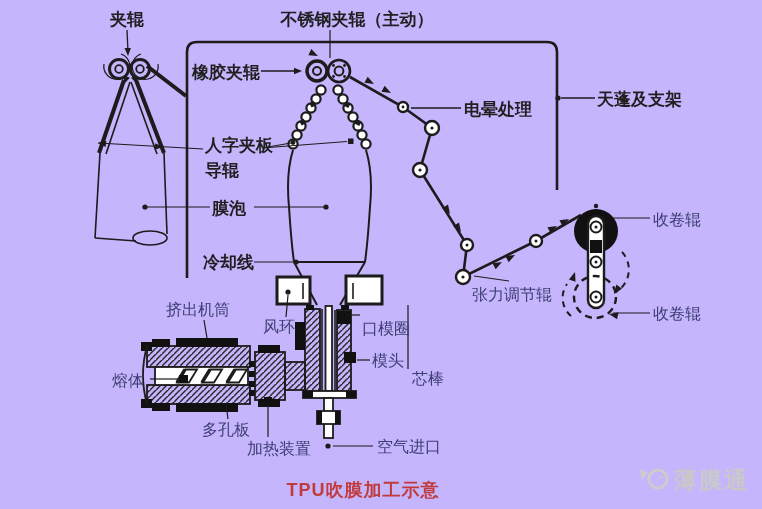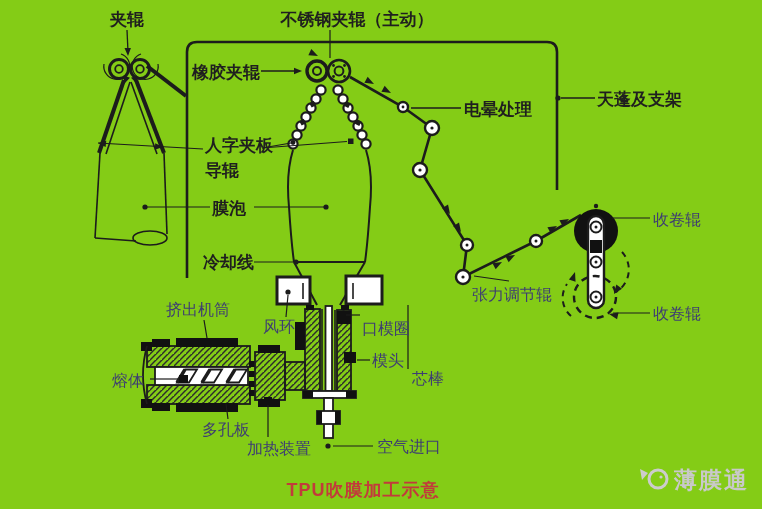--- a/index.html
+++ b/index.html
@@ -1,16 +1,16 @@
 <!DOCTYPE html>
 <html><head>
 <meta charset="utf-8">
 <style>
   html,body{margin:0;padding:0;background:#ffffff;}
-  .stage{position:relative;width:762px;height:509px;background:#84cc16;overflow:hidden;
+  .stage{position:relative;width:762px;height:509px;background:#c4b5fd;overflow:hidden;
          font-family:"Liberation Sans",sans-serif;}
   svg text{font-family:"Liberation Sans",sans-serif;}
   .lbl-b{font-size:17px;font-weight:bold;}
   .lbl-n{font-size:16px;font-weight:normal;}
   .title-t{font-size:18px;font-weight:bold;letter-spacing:1px;}
   .wm-t{font-size:23px;font-weight:bold;letter-spacing:2px;}
 </style>
 </head>
 <body>
 

